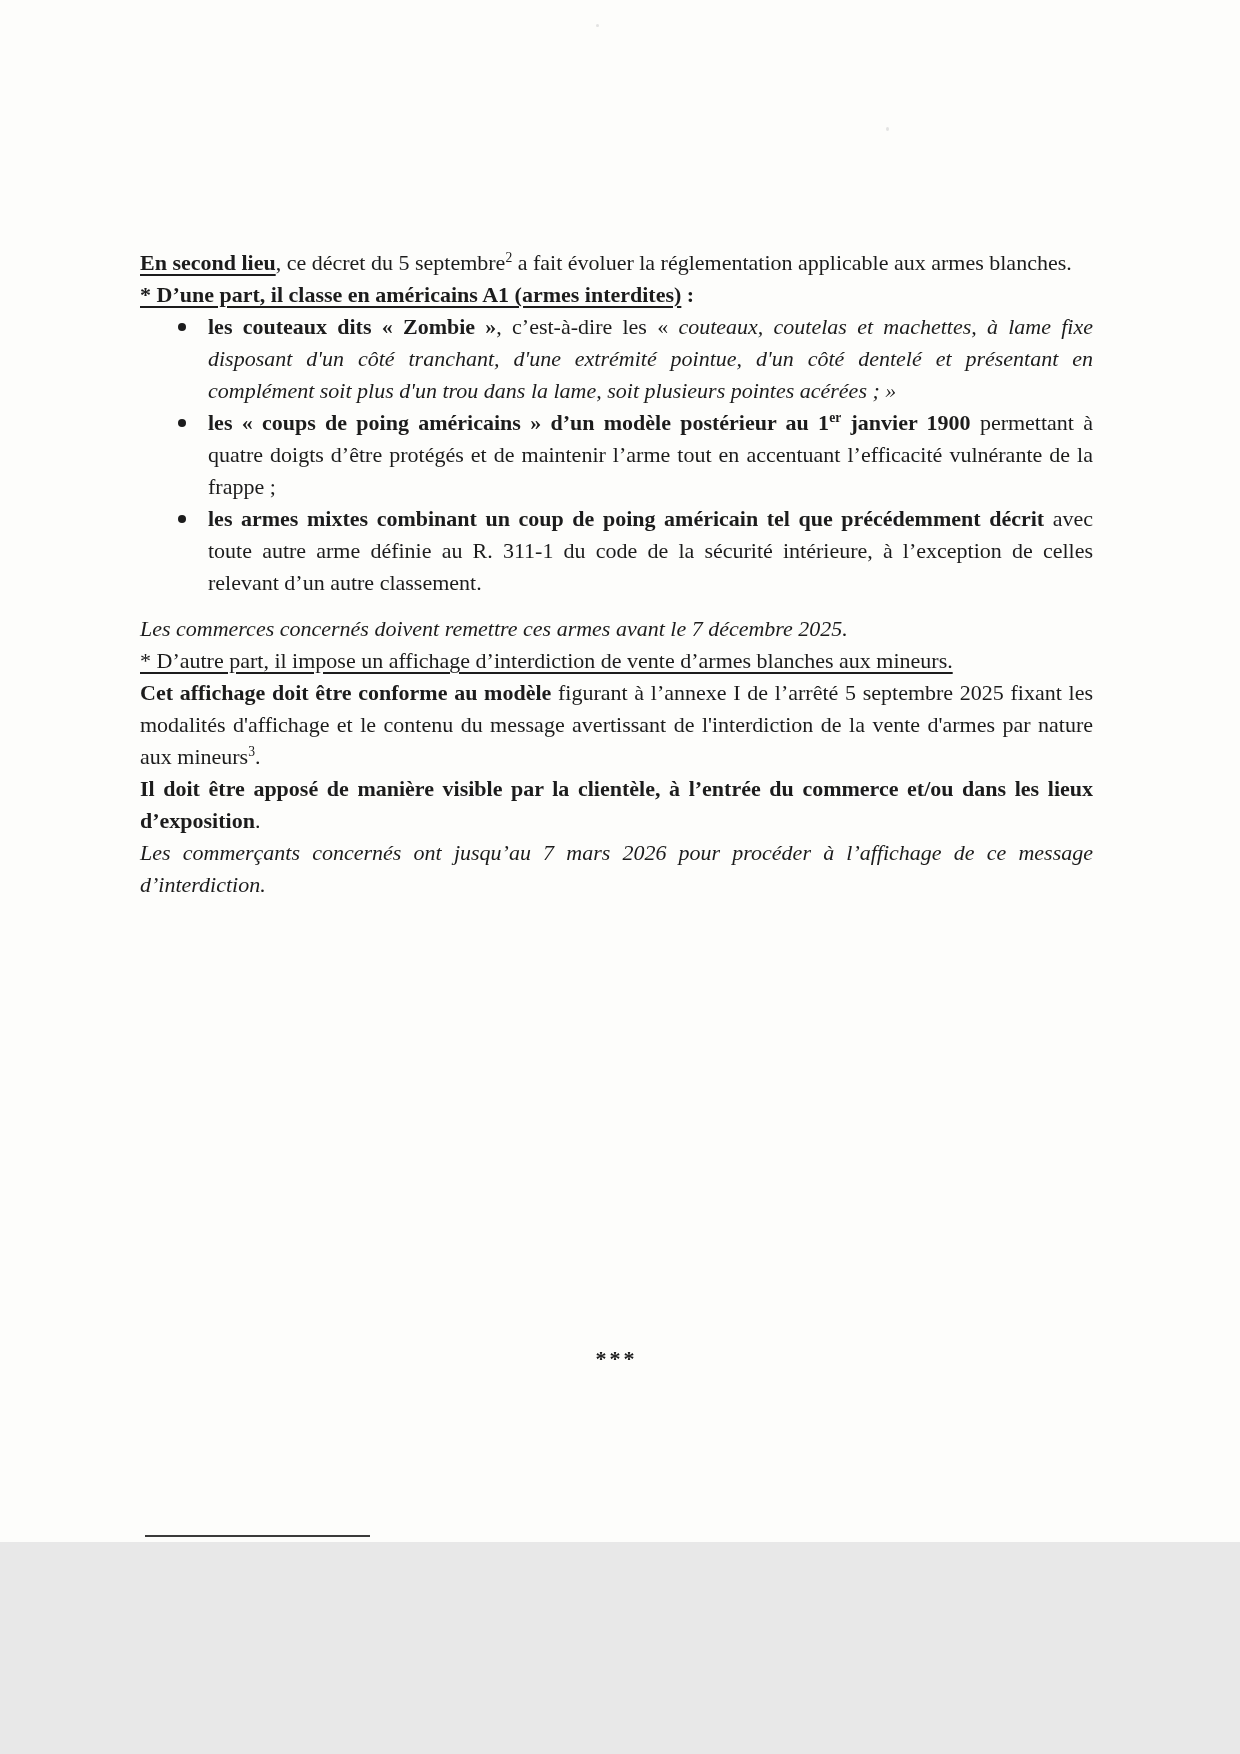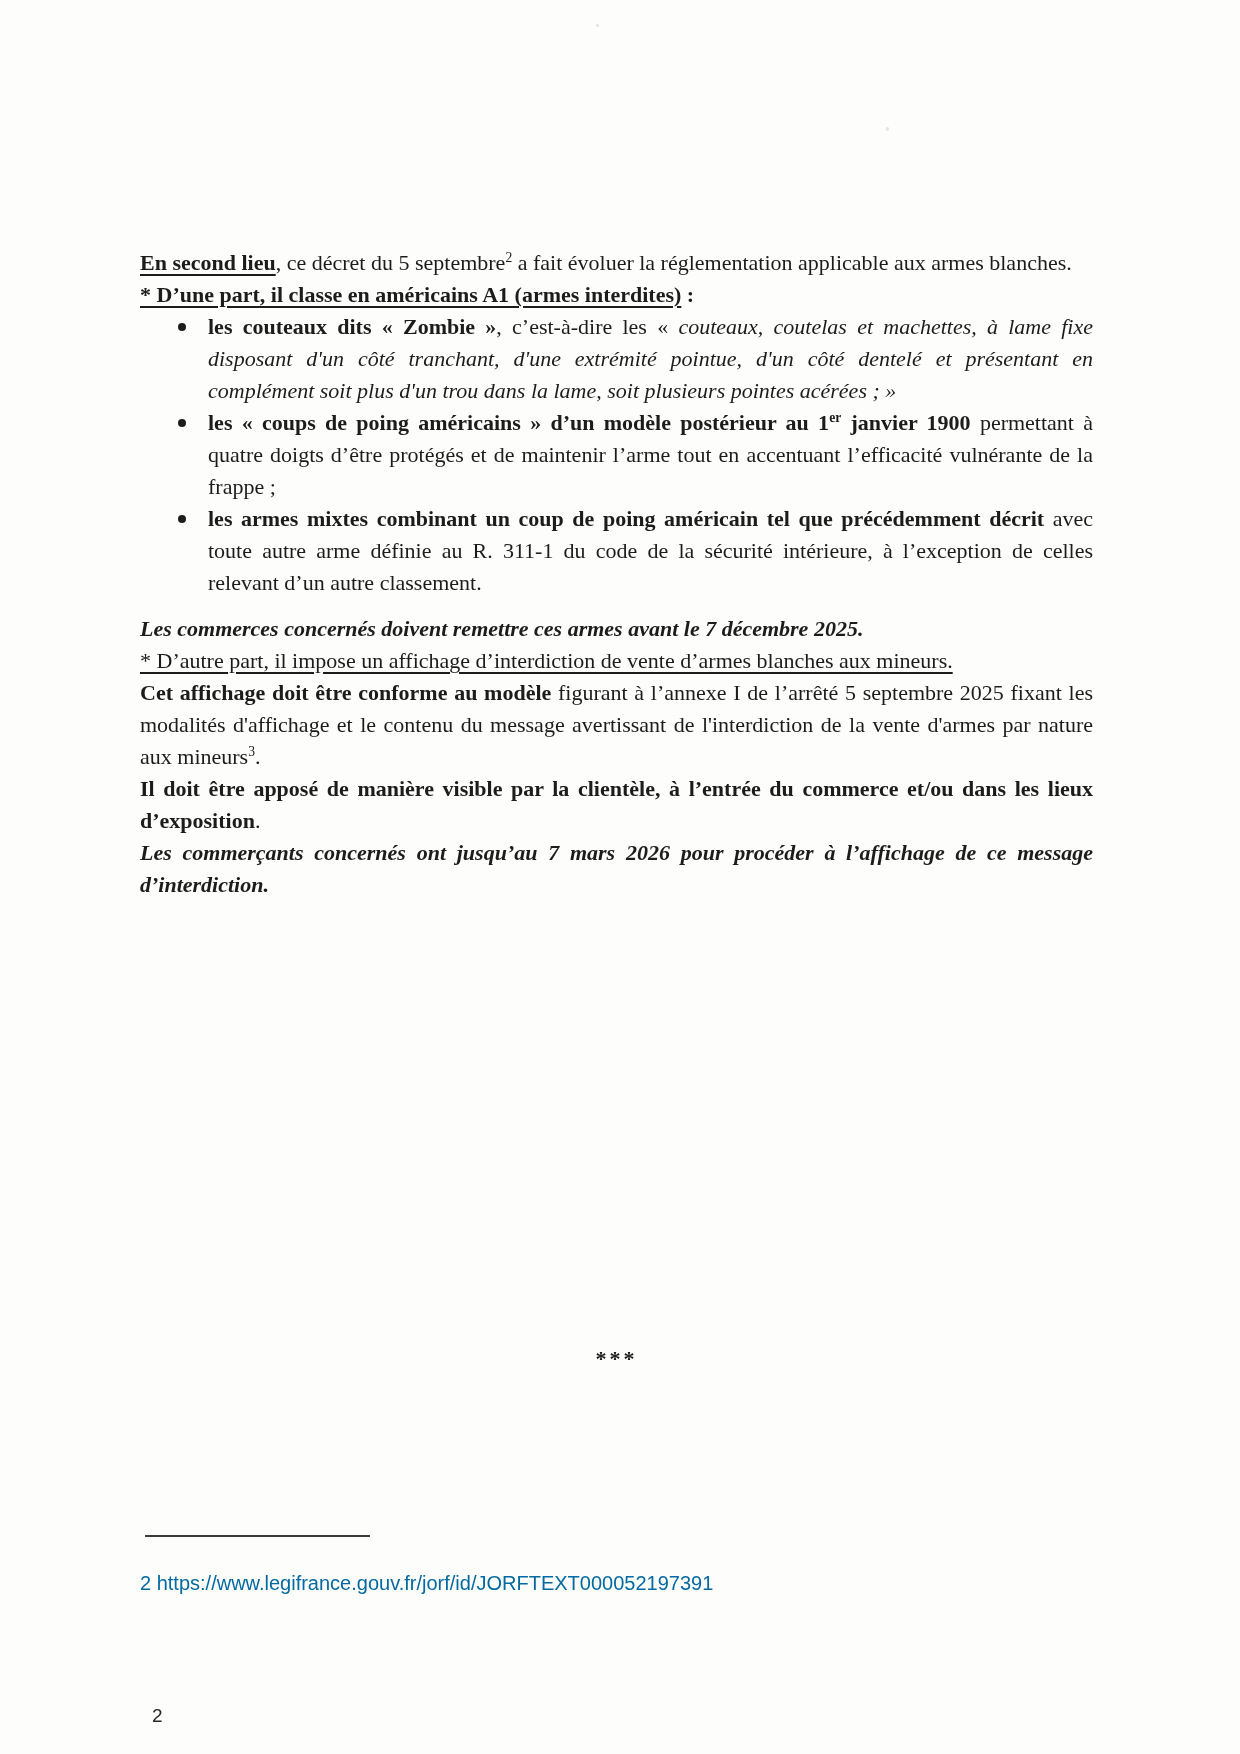--- a/index.html
+++ b/index.html
@@ -4,35 +4,35 @@
 <title>Page 2 — Note réglementation armes blanches</title>
 <style>
   html, body {
     margin: 0;
     padding: 0;
     background: #e8e8e8;
   }
   .page {
     position: relative;
     width: 1240px;
-    height: 1754px;
+    height: 1542px;
     margin: 0 auto;
     background: #fdfdfb;
     color: #1c1c1c;
     font-family: "Liberation Serif", "DejaVu Serif", serif;
     font-size: 22px;
     line-height: 32px;
     overflow: hidden;
     box-sizing: border-box;
     padding: 247px 147px 0 140px;
   }
   .page p { margin: 0; text-align: justify; }
   .b  { font-weight: bold; }
   .i  { font-style: italic; }
-  .bi { font-weight: bold; font-style: italic; }
+  .bi { font-weight: normal; font-style: italic; }
   .u  { text-decoration: underline; text-decoration-thickness: 2px; text-underline-offset: 4px; }
   .sup {
     vertical-align: super;
     font-size: 0.62em;
     line-height: 0;
   }
   .para { margin-bottom: 14px; }
   .intro { margin-bottom: 18px; }
   .heading { font-weight: bold; margin-bottom: 18px; }
   .heading-2 { font-weight: normal; margin-bottom: 13px; }

